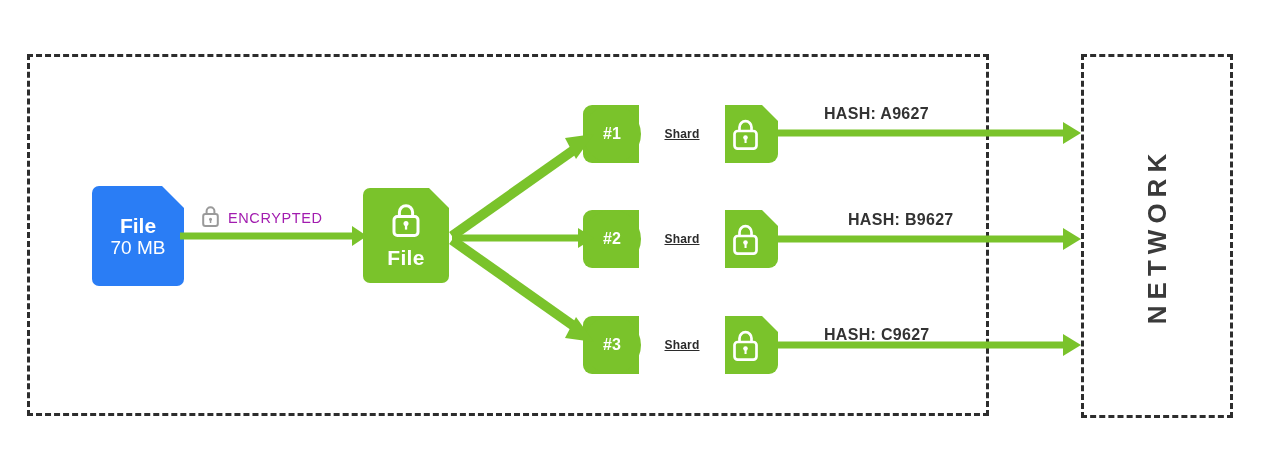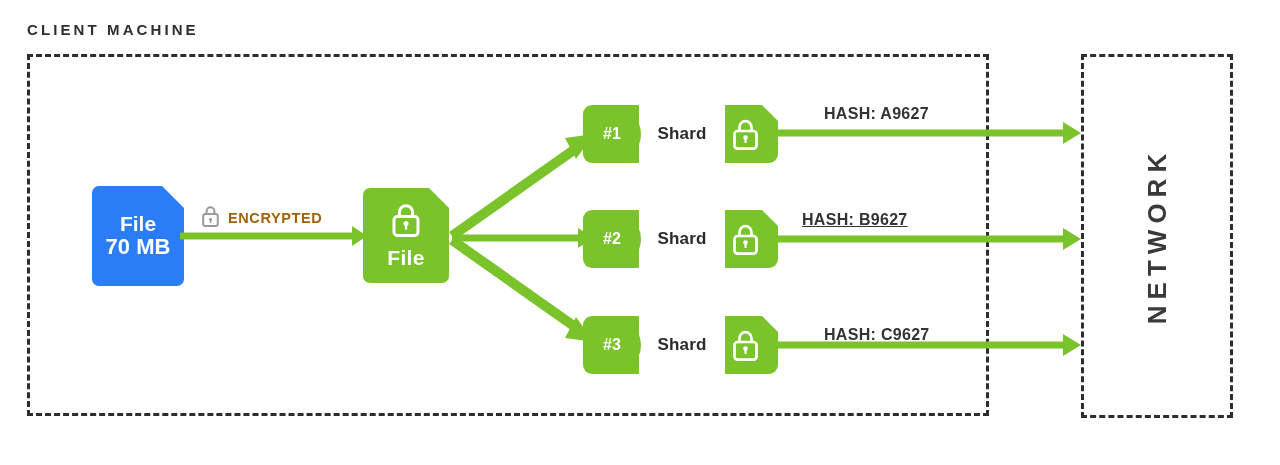--- a/index.html
+++ b/index.html
@@ -56,21 +56,21 @@
     -webkit-clip-path: polygon(0 0, calc(100% - 22px) 0, 100% 22px, 100% 100%, 0 100%);
     clip-path: polygon(0 0, calc(100% - 22px) 0, 100% 22px, 100% 100%, 0 100%);
     display: flex;
     flex-direction: column;
     align-items: center;
     justify-content: center;
     color: #ffffff;
     line-height: 1.12;
   }
   .file-blue .l1 { font-size: 21px; font-weight: bold; }
-  .file-blue .l2 { font-size: 22px; font-weight: bold; }
+  .file-blue .l2 { font-size: 19px; font-weight: normal; }
 
   
   .file-green {
     position: absolute;
     background: #7ac32b;
     border-radius: 7px;
     -webkit-clip-path: polygon(0 0, calc(100% - 20px) 0, 100% 20px, 100% 100%, 0 100%);
     clip-path: polygon(0 0, calc(100% - 20px) 0, 100% 20px, 100% 100%, 0 100%);
     display: flex;
     flex-direction: column;
@@ -84,23 +84,23 @@
   
   .enc-tag {
     position: absolute;
     display: flex;
     align-items: center;
     gap: 9px;
     white-space: nowrap;
   }
   .enc-tag .txt {
     font-size: 14.5px;
-    font-weight: bold;
+    font-weight: normal;
     letter-spacing: .6px;
-    color: #a16207;
+    color: #a21caf;
   }
 
   
   .hash-label {
     position: absolute;
     font-size: 16px;
     font-weight: bold;
     letter-spacing: .3px;
     color: #333333;
     white-space: nowrap;
@@ -123,24 +123,25 @@
     left: 56px;
     top: 0;
     bottom: 0;
     width: 86px;
     background: #ffffff;
     display: flex;
     align-items: center;
     justify-content: center;
   }
   .shard .white-slab span {
-    font-size: 17px;
+    font-size: 12px;
     font-weight: bold;
     color: #2b2b2b;
     letter-spacing: .2px;
+    text-decoration: underline;
   }
   .shard .num-circle {
     position: absolute;
     left: 0;
     top: 0;
     width: 58px;
     height: 58px;
     border-radius: 50%;
     background: #7ac32b;
     display: flex;
@@ -173,21 +174,20 @@
     width: 1280px;
     height: 465px;
     pointer-events: none;
   }
 </style>
 </head>
 <body>
 
 <div id="stage">
 
-  <div class="section-title" style="left:27px; top:21px;">CLIENT MACHINE</div>
 
   <div class="dashed-box" style="left:27px; top:54px; width:962px; height:362px;"></div>
 
   <div class="dashed-box" style="left:1081px; top:54px; width:152px; height:364px;">
     <div class="network-label" style="left:50%; top:50%; transform:translate(-50%,-50%) rotate(-90deg);">NETWORK</div>
   </div>
 
   <div class="file-blue" style="left:92px; top:186px; width:92px; height:100px;">
     <div class="l1">File</div>
     <div class="l2">70 MB</div>
@@ -244,21 +244,21 @@
     </div>
     <div class="lock-cell">
       <svg width="27" height="33" viewBox="0 0 27 33" aria-hidden="true">
         <rect x="2.5" y="13" width="22" height="17.6" rx="3.1" fill="none" stroke="#ffffff" stroke-width="2.7"></rect>
         <path d="M7.5 13 V9.2 a6 6 0 0 1 12 0 V13" fill="none" stroke="#ffffff" stroke-width="2.7"></path>
         <circle cx="13.5" cy="19.5" r="2.3" fill="#ffffff"></circle>
         <rect x="12.5" y="20.1" width="2.1" height="4.9" fill="#ffffff"></rect>
       </svg>
     </div>
   </div>
-  <div class="hash-label" style="left:802px; top:211px;text-decoration:underline;">HASH: B9627</div>
+  <div class="hash-label" style="left:848px; top:211px;">HASH: B9627</div>
 
   <div class="shard" style="left:583px; top:316px;">
     <div class="num-circle">
       <span>#3</span>
     </div>
     <div class="white-slab">
       <span>Shard</span>
     </div>
     <div class="lock-cell">
       <svg width="27" height="33" viewBox="0 0 27 33" aria-hidden="true">

